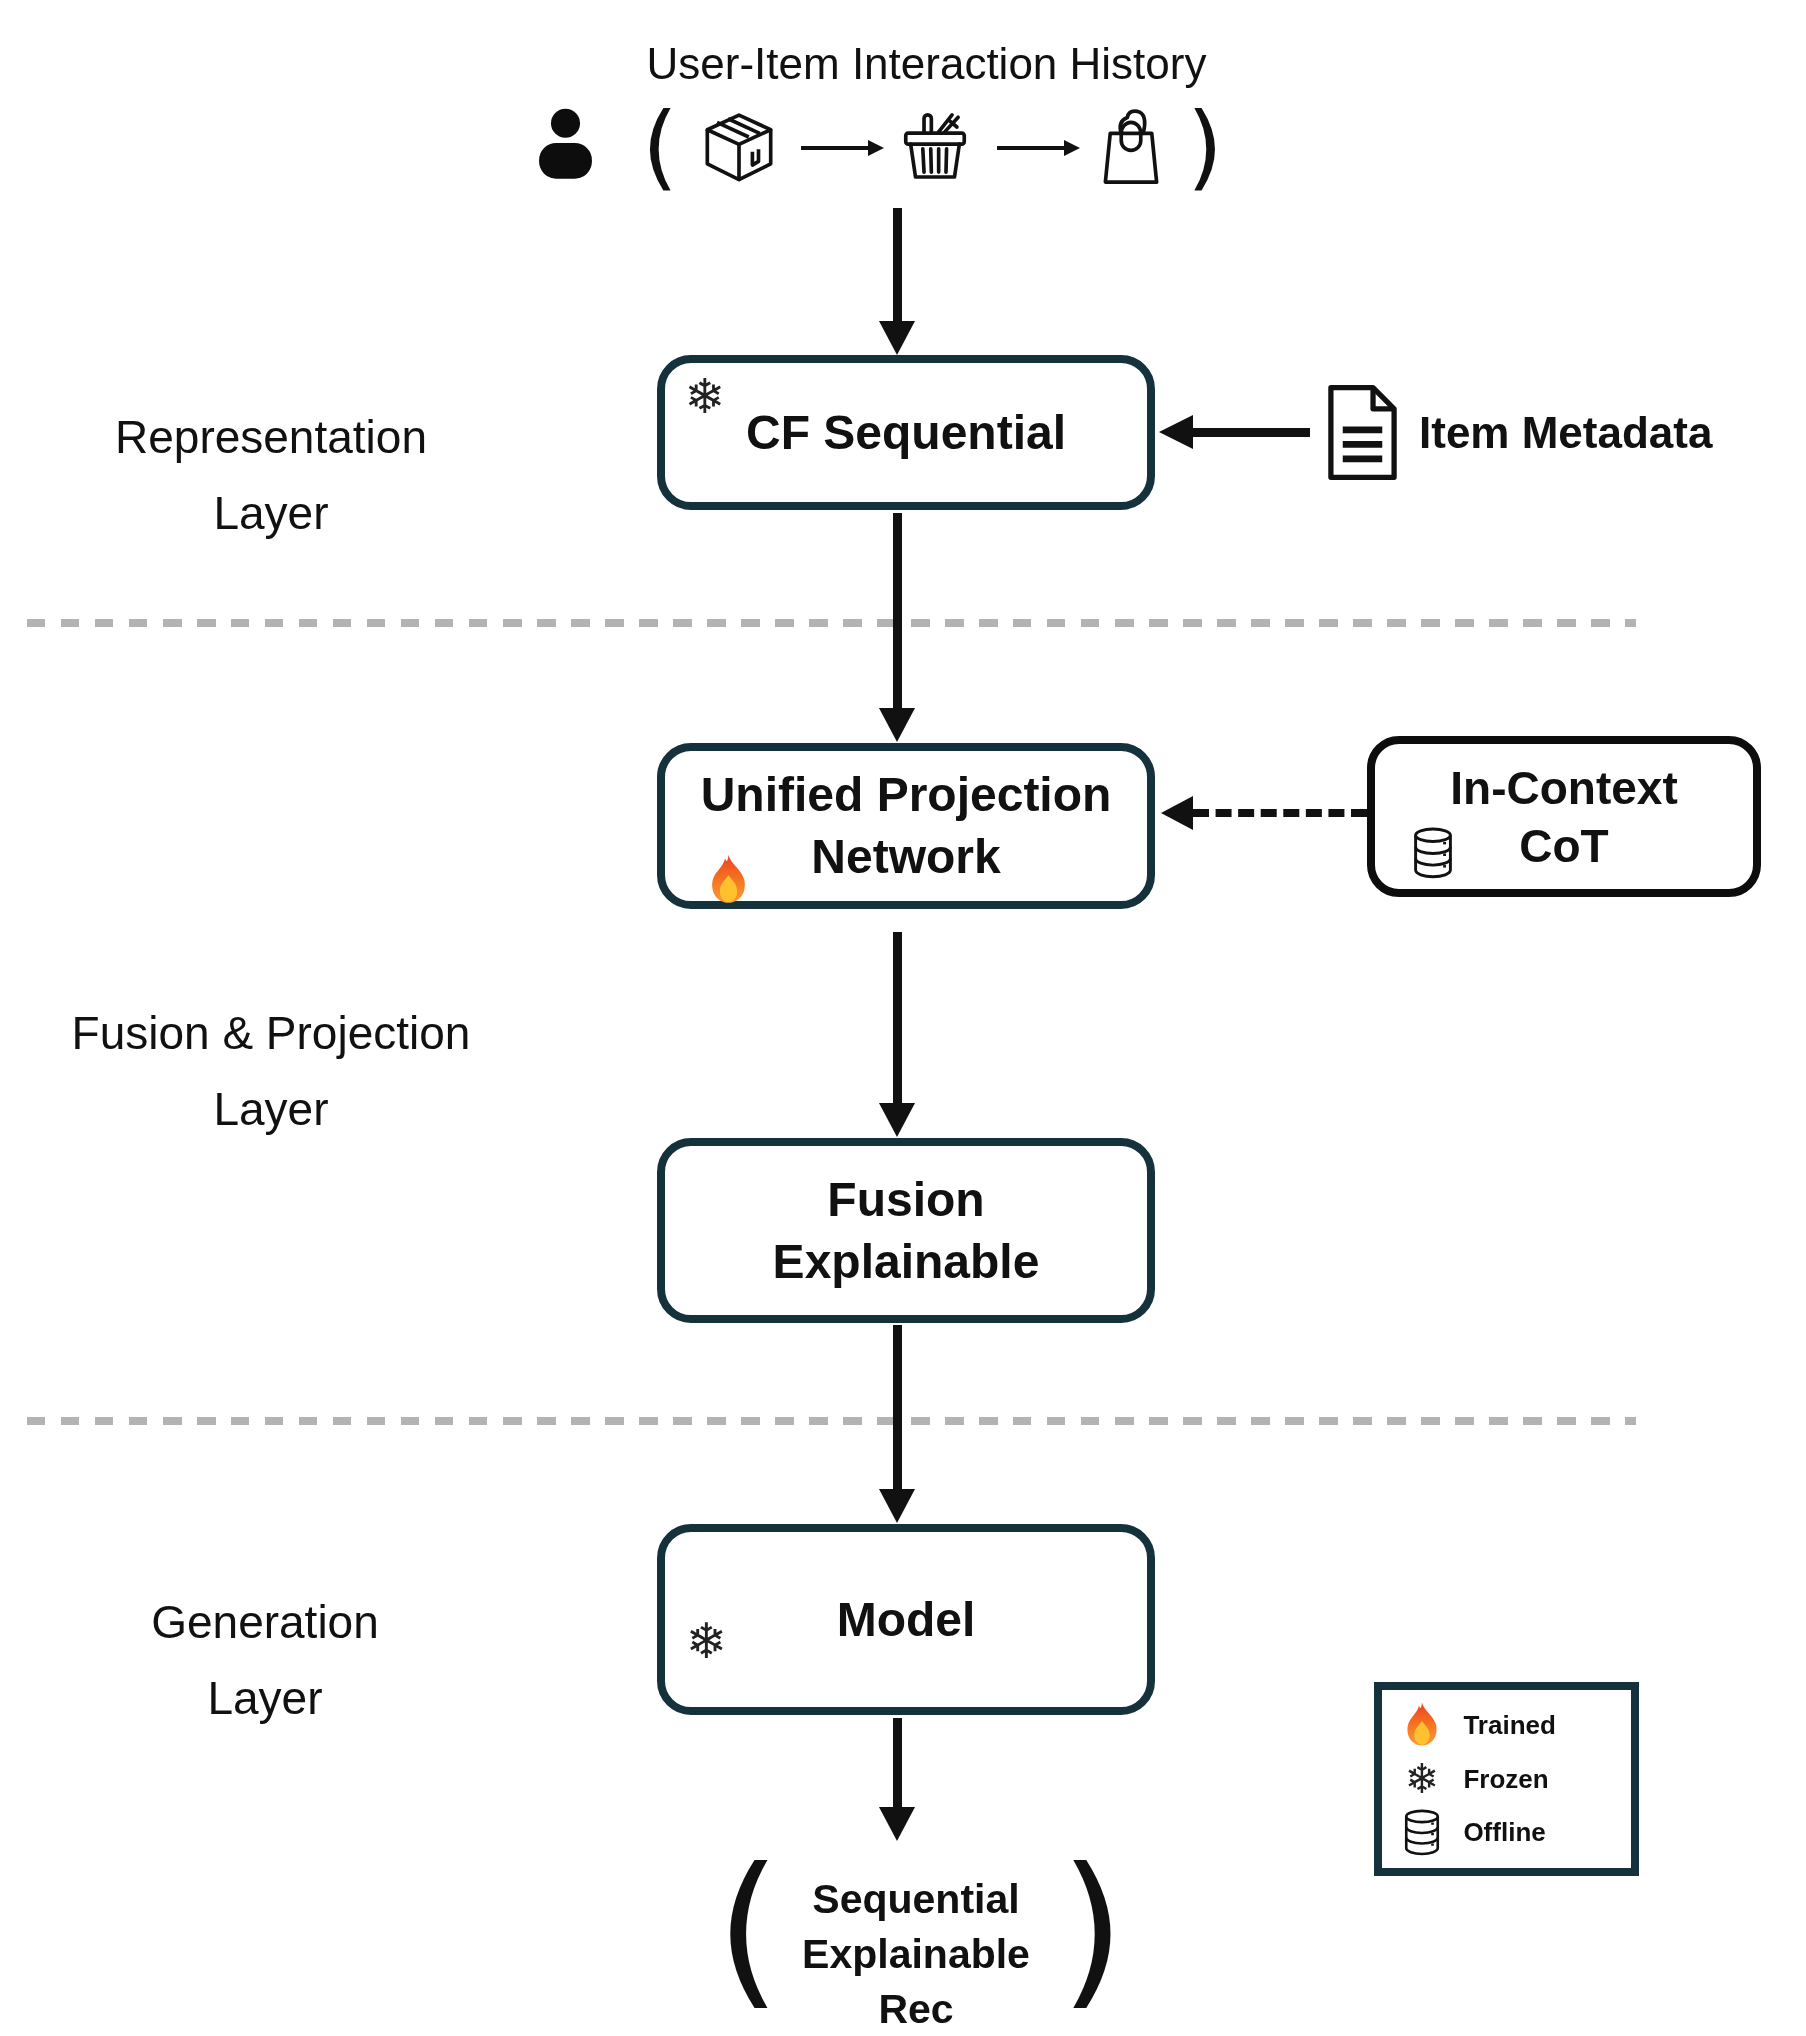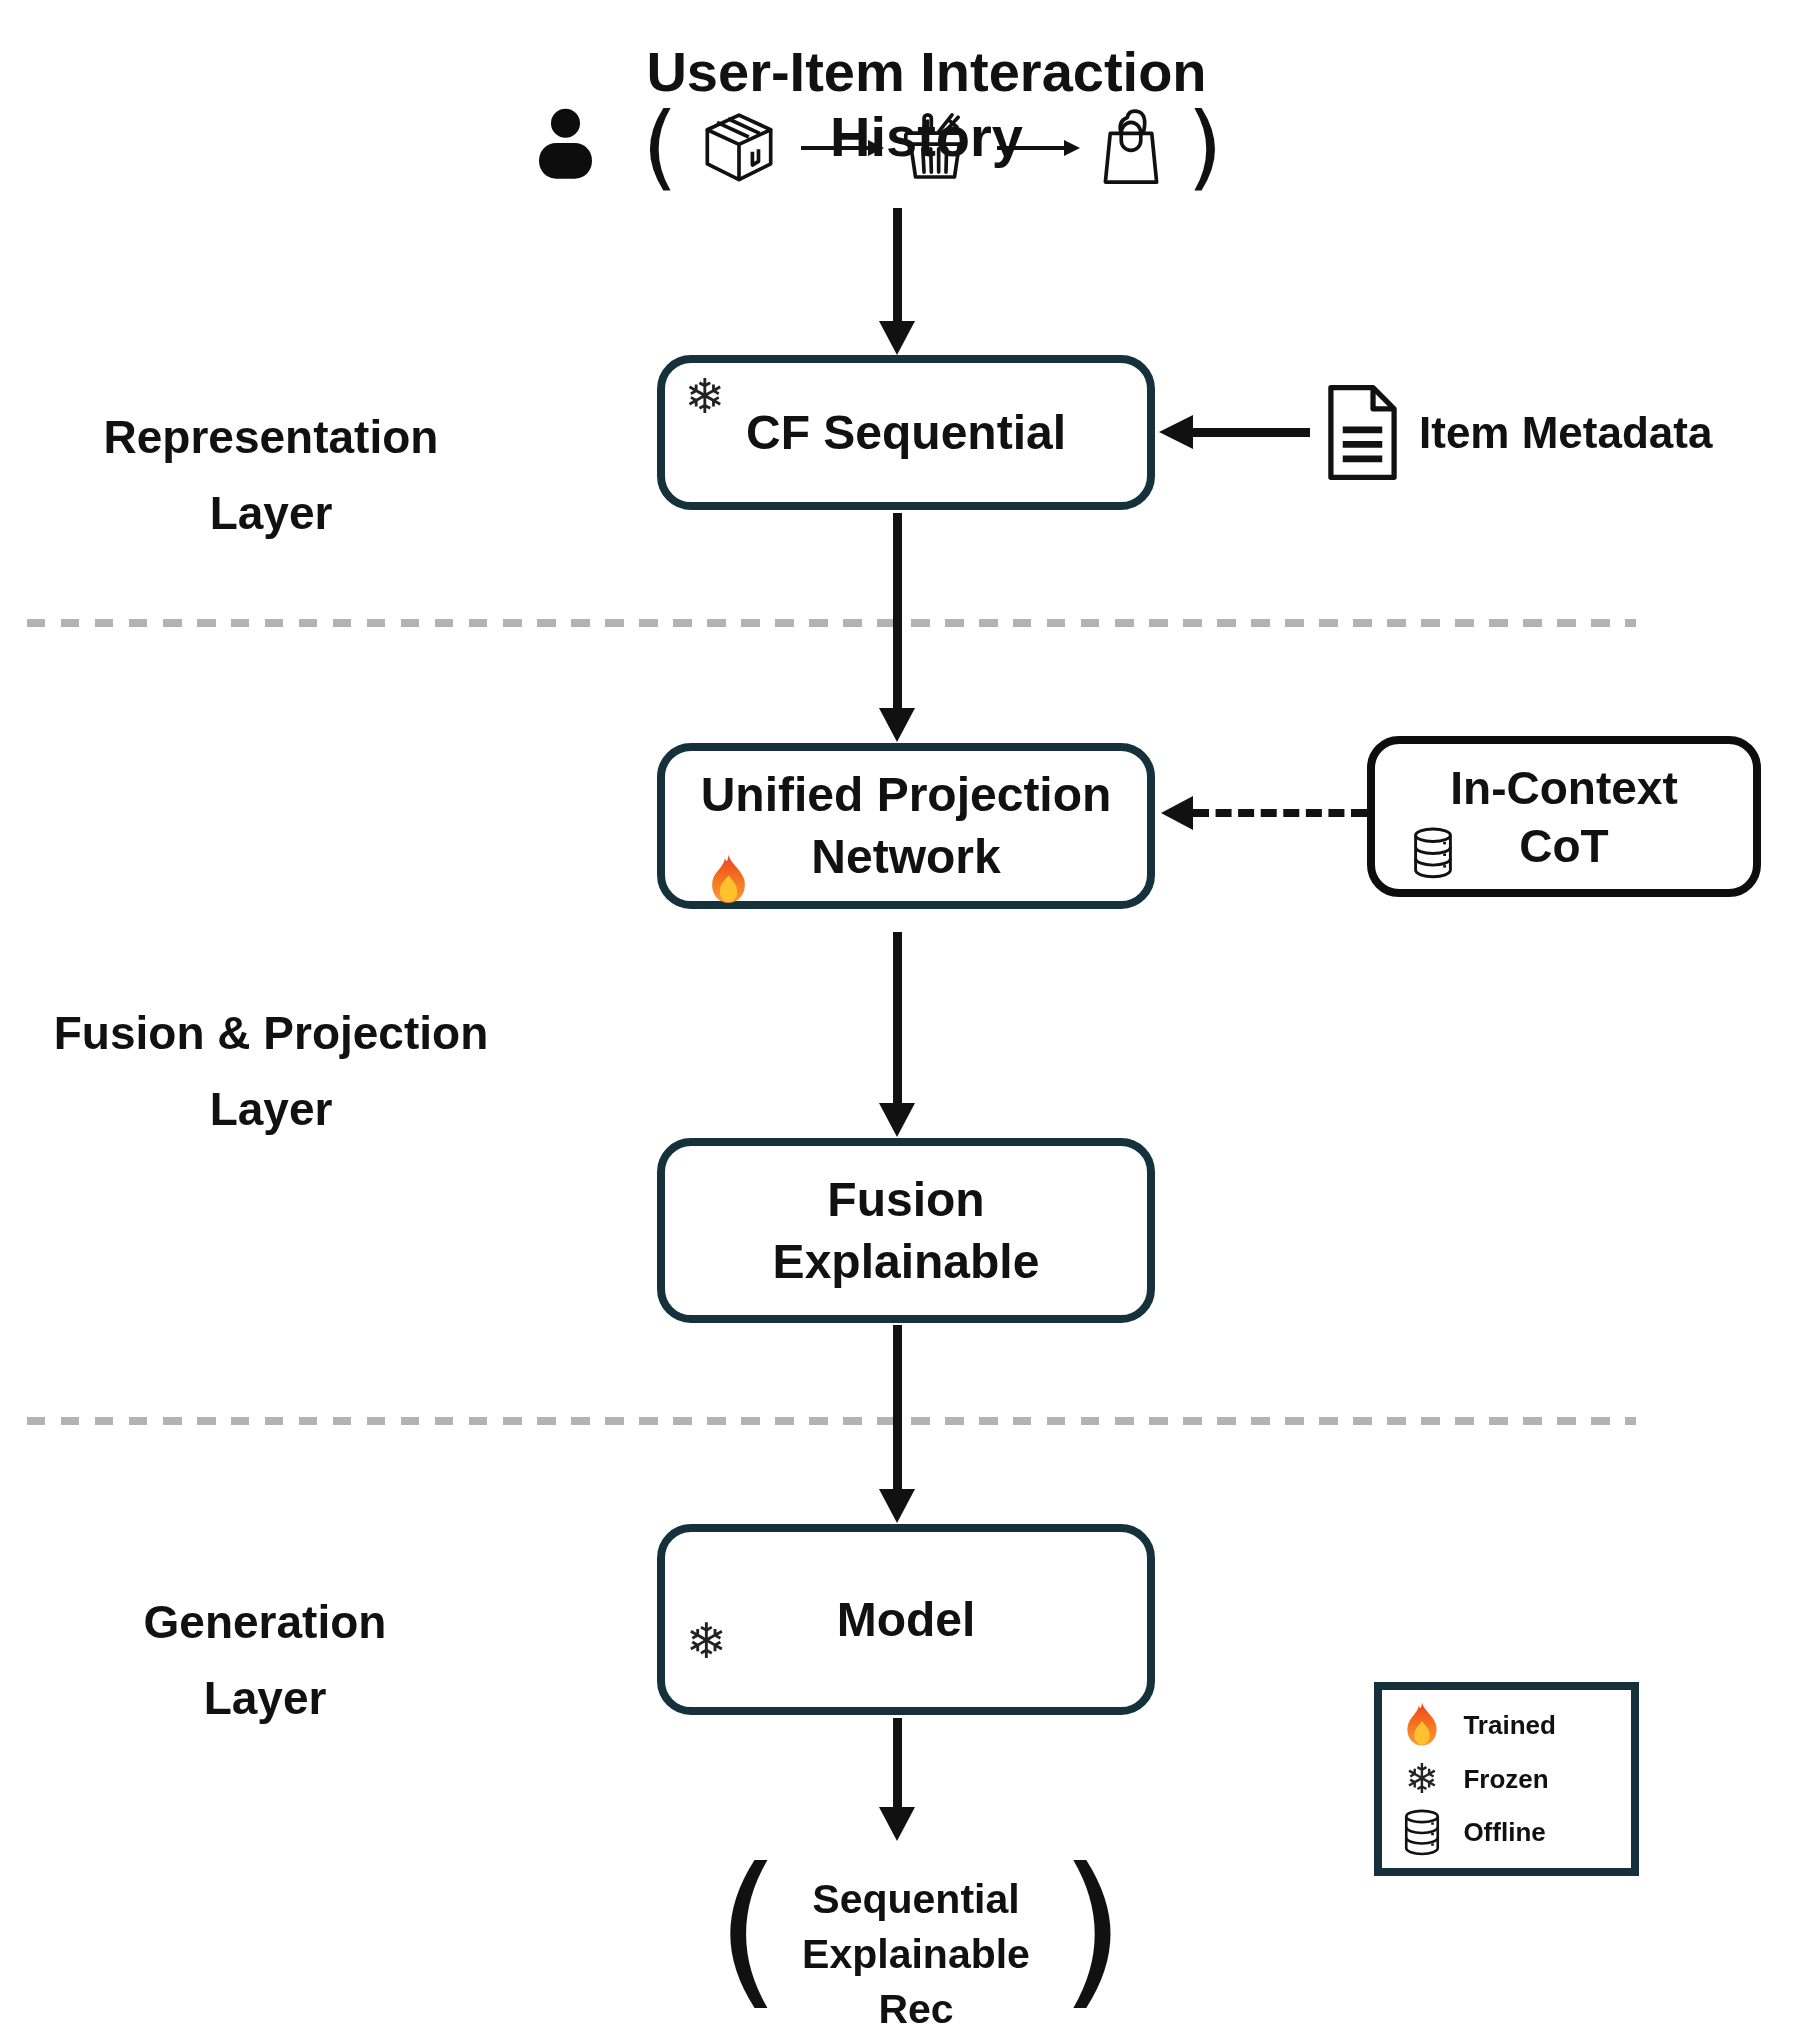--- a/index.html
+++ b/index.html
@@ -21,22 +21,22 @@
   .vline{position:absolute;width:8.8px;background:var(--c-arrow,#111);}
   .vhead{position:absolute;width:0;height:0;border-left:18.5px solid transparent;border-right:18.5px solid transparent;border-top:34px solid var(--c-arrow,#111);}
   .hline{position:absolute;height:8.8px;background:var(--c-arrow,#111);}
   .hhead-left{position:absolute;width:0;height:0;border-top:17.6px solid transparent;border-bottom:17.6px solid transparent;border-right:34px solid var(--c-arrow,#111);}
   .sm-line{position:absolute;height:3.5px;background:var(--c-arrow,#111);}
   .sm-head-right{position:absolute;width:0;height:0;border-top:8px solid transparent;border-bottom:8px solid transparent;border-left:16px solid var(--c-arrow,#111);}
   .dash-line{position:absolute;border-top:8px dashed var(--c-arrow,#111);}
   .divider{position:absolute;left:26.5px;width:1609px;height:8px;
     background:repeating-linear-gradient(90deg,var(--c-divider,#b3b3b3) 0 18.5px,transparent 18.5px 34px);}
   
-  .layer-label{position:absolute;text-align:center;font-size:46px;font-weight:700;line-height:76px;}
-  .title{position:absolute;left:565px;top:39px;width:723px;text-align:center;font-size:56px;font-weight:700;}
+  .layer-label{position:absolute;text-align:center;font-size:46px;font-weight:400;line-height:76px;}
+  .title{position:absolute;left:565px;top:39px;width:723px;text-align:center;font-size:44px;font-weight:400;}
   .paren{position:absolute;font-size:92px;font-weight:400;line-height:1;font-family:"DejaVu Sans",sans-serif;}
   .paren-big{position:absolute;font-size:166px;font-weight:400;line-height:1;font-family:"DejaVu Sans",sans-serif;}
   .snow{font-family:"DejaVu Sans",sans-serif;color:#222;line-height:1;}
   .legend-box{position:absolute;left:1374px;top:1682px;width:265px;height:194px;box-sizing:border-box;
     border:8.8px solid var(--c-box-border,#15323c);background:#fff;display:flex;flex-direction:column;justify-content:space-around;padding:7px 12.4px;}
   .legend-row{display:flex;align-items:center;gap:14px;}
   .legend-ic{width:55px;display:flex;justify-content:center;align-items:center;}
   .legend-lab{font-size:26px;font-weight:700;}
   .meta-label{position:absolute;left:1419px;top:406px;font-size:44px;font-weight:700;line-height:53px;}
   .out-text{position:absolute;left:766px;top:1872px;width:300px;text-align:center;font-size:41px;font-weight:700;line-height:55px;}

